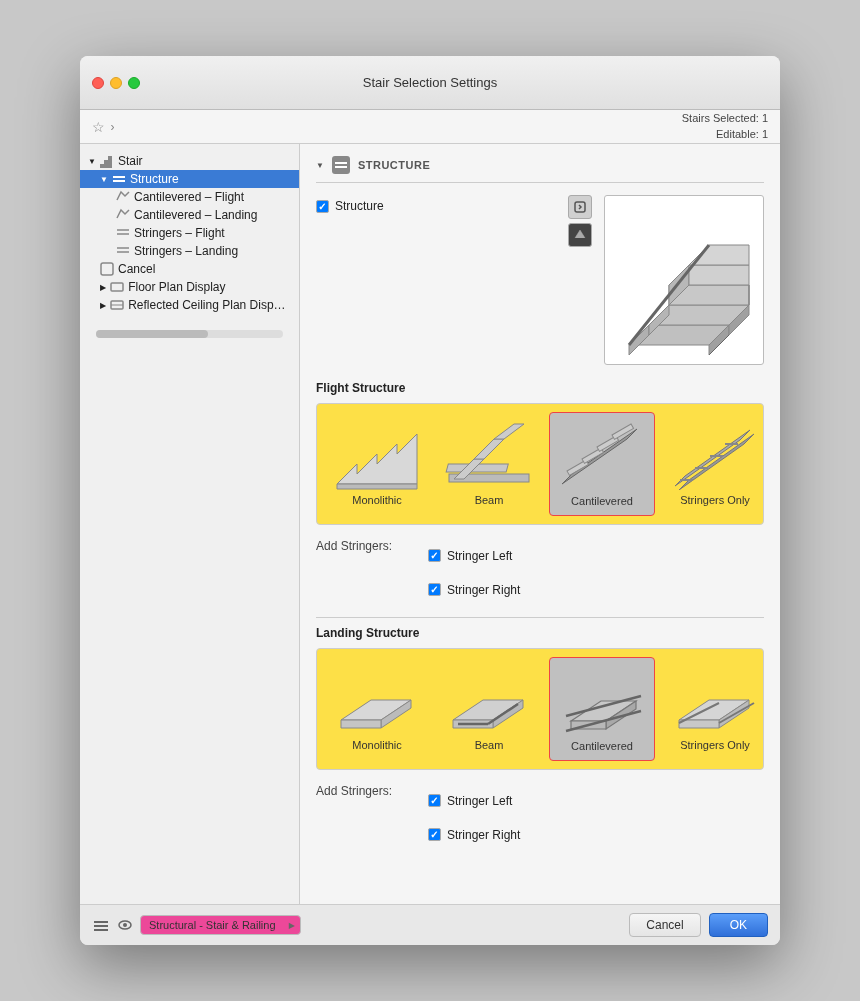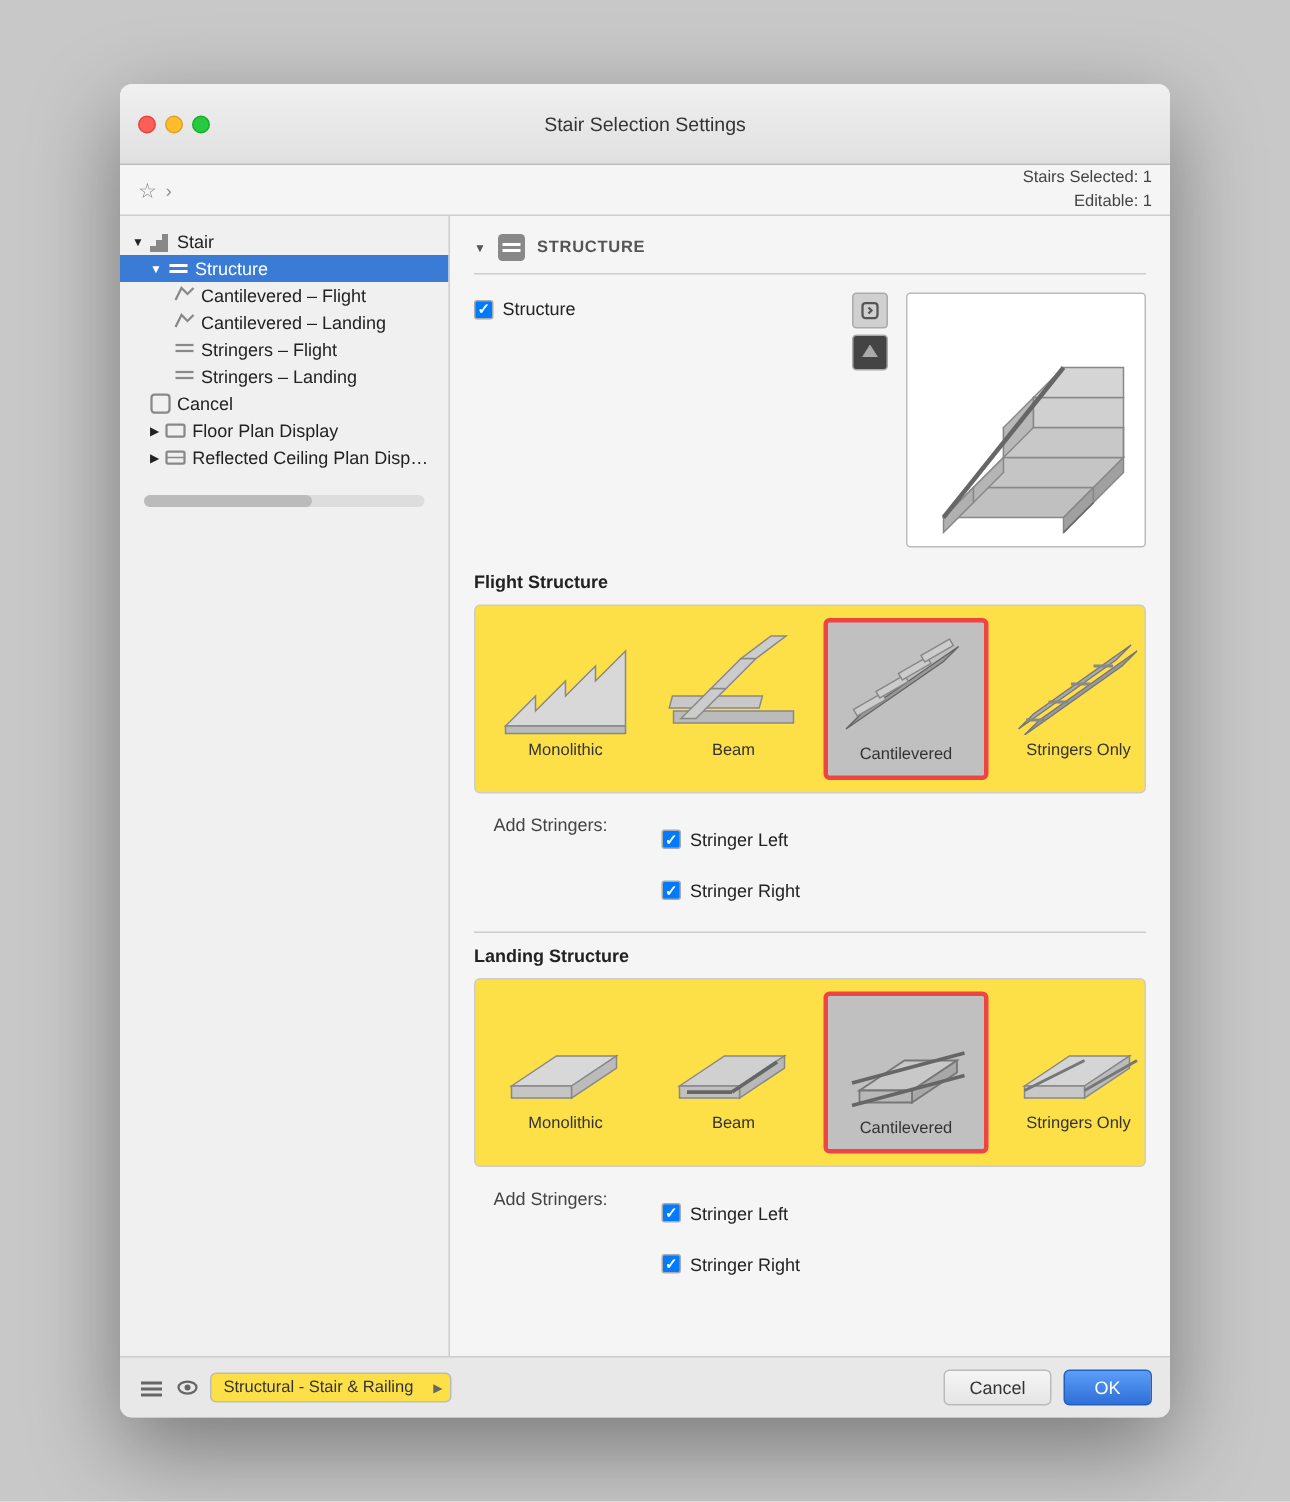--- a/index.html
+++ b/index.html
@@ -242,21 +242,21 @@
       flex-direction: column;
       align-items: center;
       gap: 4px;
       cursor: pointer;
       padding: 8px;
       border-radius: 4px;
       flex: 1;
     }
     .option-item.selected {
       background: #c0c0c0;
-      border: 3px solid #ef4444;
+      border: 1px solid #ef4444;
     }
     .option-item:not(.selected) {
       background: transparent;
     }
     .option-svg {
       width: 88px;
       height: 70px;
     }
     .option-label {
       font-size: 11px;
@@ -279,21 +279,20 @@
       display: flex;
       align-items: flex-start;
       gap: 12px;
       margin-bottom: 16px;
     }
     .add-stringers-title {
       font-size: 12px;
       color: #444;
       padding-top: 2px;
       min-width: 100px;
-      margin-left: 13px;
     }
     .stringer-checks {
       display: flex;
       flex-direction: column;
       gap: 4px;
     }
     .bottom-bar {
       background: #e8e8e8;
       border-top: 1px solid #ccc;
       padding: 8px 12px;
@@ -310,21 +309,21 @@
     .bottom-icon {
       width: 18px;
       height: 18px;
       display: flex;
       align-items: center;
       justify-content: center;
       color: #555;
       font-size: 12px;
     }
     .bottom-dropdown {
-      background: #fde047;
+      background: #ec4899;
       border: 1px solid #bbb;
       border-radius: 4px;
       padding: 3px 24px 3px 8px;
       font-size: 11px;
       color: #333;
       appearance: none;
       position: relative;
       cursor: pointer;
     }
     .bottom-dropdown-wrap {

